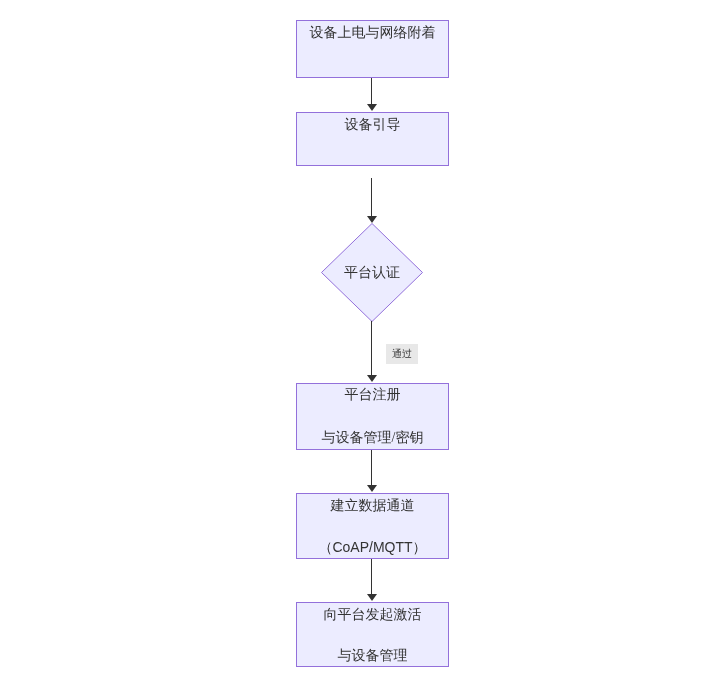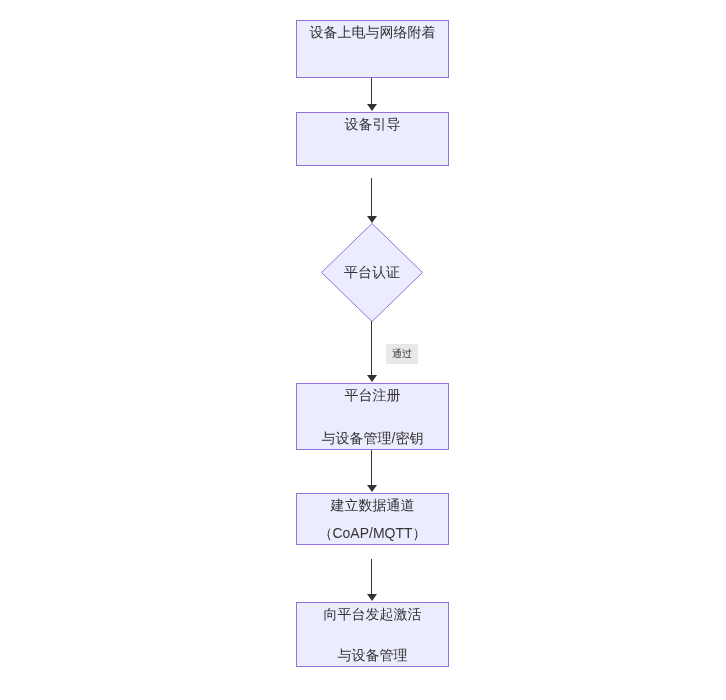--- a/index.html
+++ b/index.html
@@ -86,29 +86,29 @@
     <svg width="102" height="99" viewBox="0 0 102 99">
       <polygon class="diamond-shape" points="51,0.5 101.5,49.5 51,98.5 0.5,49.5"></polygon>
     </svg>
     <div class="diamond-label">平台认证</div>
   </div>
 
   <div class="arrow-line" style="top:321px;height:54px;"></div>
   <div class="arrow-head" style="top:375px;"></div>
   <div class="edge-label">通过</div>
 
-  <div class="box" style="top:383px;height:67px;">
+  <div class="box" style="top:383px;height:67px;font-family:Liberation Serif, serif;">
     <div>平台注册</div>
     <div>与设备管理/密钥</div>
   </div>
 
   <div class="arrow-line" style="top:450px;height:36px;"></div>
   <div class="arrow-head" style="top:485px;"></div>
 
-  <div class="box" style="top:493px;height:52px;">
+  <div class="box" style="top:493px;height:66px;">
     <div>建立数据通道</div>
     <div>（CoAP/MQTT）</div>
   </div>
 
   <div class="arrow-line" style="top:559px;height:36px;"></div>
   <div class="arrow-head" style="top:594px;"></div>
 
   <div class="box" style="top:602px;height:65px;">
     <div>向平台发起激活</div>
     <div>与设备管理</div>

